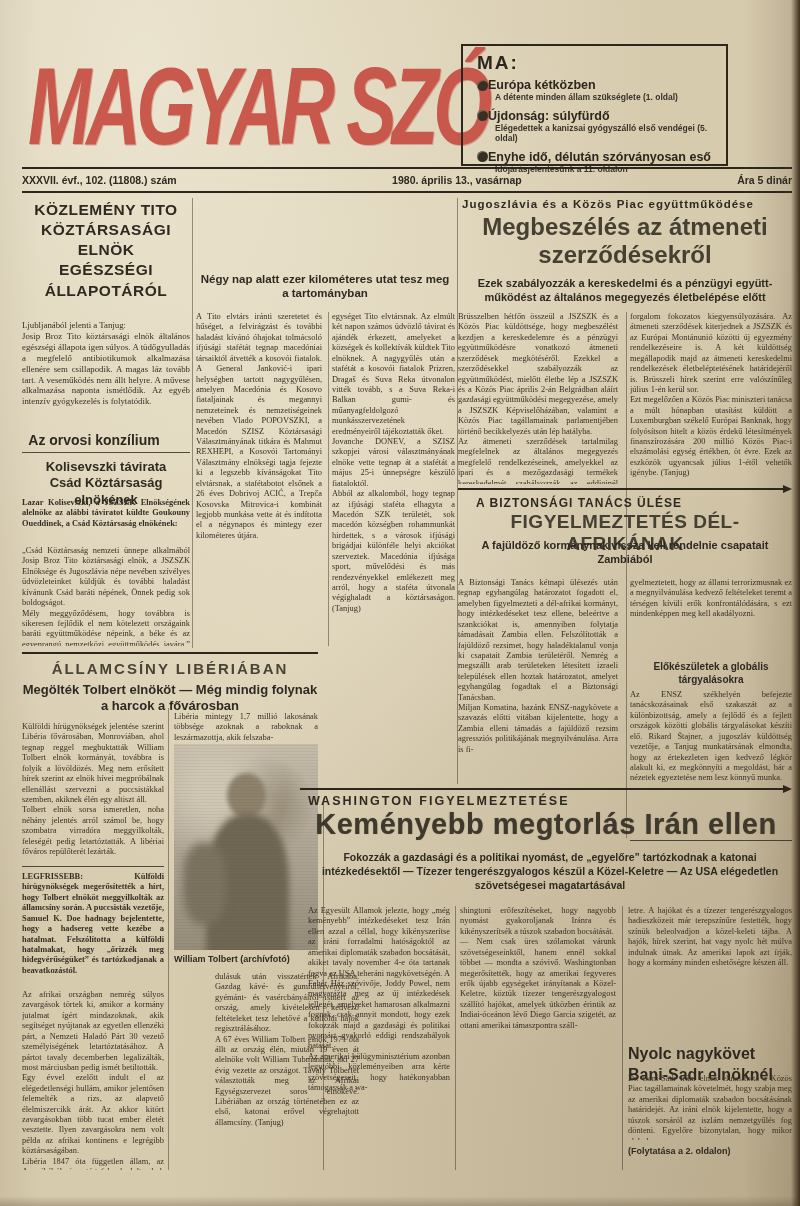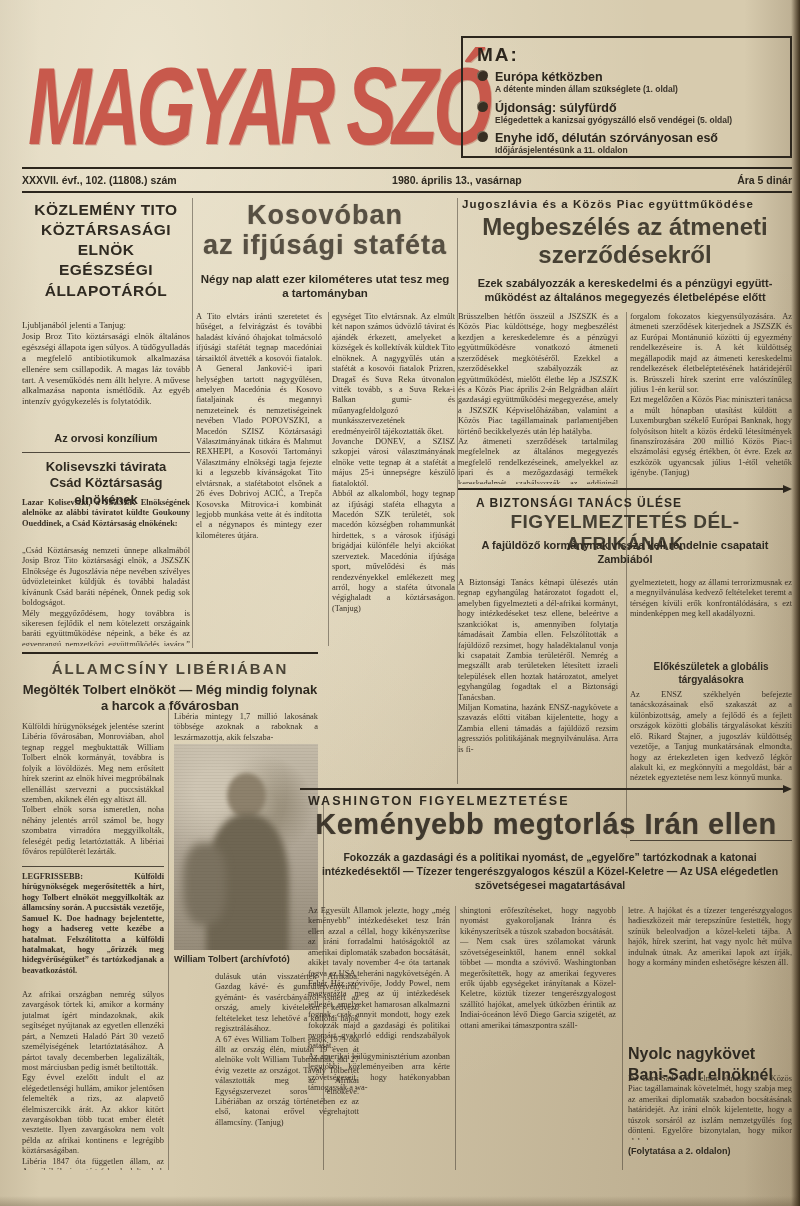--- a/index.html
+++ b/index.html
@@ -30,21 +30,21 @@
     font-family:"Liberation Sans", sans-serif; font-weight:bold; font-style:italic;
     font-size:76px; letter-spacing:-5px; color:#c64f43; white-space:nowrap;
     transform:scaleY(1.45); transform-origin:top left; text-transform:uppercase;
     text-shadow:1px 1px 0 rgba(170,60,45,.35); opacity:.93;
   }
 
   .ma-box { position:absolute; border:2px solid #2c261d; padding:6px 10px 6px 14px;
     font-family:"Liberation Sans", sans-serif; color:#2c261d; }
   .ma-label { font-size:19px; font-weight:bold; letter-spacing:2px; margin-bottom:4px; }
   .ma-item { margin-bottom:6px; }
-  .ma-line { display:flex; gap:7px; }
+  .ma-line { display:flex; align-items:center; }
   .ma-bullet { width:11px; height:11px; border-radius:50%; background:#372f23; flex:0 0 auto;
     box-shadow:inset 1px 1px 0 rgba(215,203,174,.4); }
   .ma-title { font-size:12.5px; font-weight:bold; }
   .ma-sub { font-size:8.5px; font-weight:bold; margin-left:18px; line-height:1.25; color:#3a332a; }
 
   .dateline { position:absolute; display:flex; justify-content:space-between; align-items:center;
     font-family:"Liberation Sans", sans-serif; font-weight:bold; font-size:10.5px; color:#2e2920; }
 
   .hl { font-family:"Liberation Sans", sans-serif; font-weight:bold; color:#2f2a21; }
   .prewrap { white-space:pre-line; }
@@ -73,21 +73,21 @@
 </style>
 </head>
 <body>
 
 <div class="page">
 
   <div class="abs" style="left:28px; top:42px; width:428px; height:122px;">
     <div class="logo-text">Magyar Szó</div>
   </div>
 
-  <div class="ma-box" style="left:461px; top:36px; width:331px; height:122px;">
+  <div class="ma-box" style="left:461px; top:44px; width:267px; height:122px;">
     <div class="ma-label">MA:</div>
     <div class="ma-item">
       <div class="ma-line">
         <span class="ma-bullet"></span>
         <span class="ma-title">Európa kétközben</span>
       </div>
       <div class="ma-sub">A détente minden állam szükséglete (1. oldal)</div>
     </div>
     <div class="ma-item">
       <div class="ma-line">
@@ -113,31 +113,29 @@
   </div>
   <div class="rule" style="left:22px; top:191px; width:770px;"></div>
 
   <div class="hl prewrap center abs" style="left:22px; top:200px; width:168px; font-size:15.5px; line-height:1.3; letter-spacing:.5px;">KÖZLEMÉNY TITO
 KÖZTÁRSASÁGI
 ELNÖK
 EGÉSZSÉGI
 ÁLLAPOTÁRÓL</div>
   <div class="body-col abs" style="left:22px; top:320px; width:168px; height:112px; font-size:8.8px;">Ljubljanából jelenti a Tanjug:
 Josip Broz Tito köztársasági elnök általános egészségi állapota igen súlyos. A tüdőgyulladás a megfelelő antibiotikumok alkalmazása ellenére sem csillapodik. A magas láz tovább tart. A veseműködés nem állt helyre. A művese alkalmazása naponta ismétlődik. Az egyéb intenzív gyógykezelés is folytatódik.</div>
-  <div class="hl center abs" style="left:22px; top:432px; width:168px; font-size:11px;">Az orvosi konzílium</div>
+  <div class="hl center abs" style="left:10px; top:432px; width:168px; font-size:14px;">Az orvosi konzílium</div>
   <div class="rule thin" style="left:22px; top:452px; width:168px;"></div>
 
   <div class="hl prewrap center abs" style="left:22px; top:459px; width:168px; font-size:13px; line-height:1.25;">Kolisevszki távirata
 Csád Köztársaság elnökének</div>
   <div class="body-col bold abs" style="left:22px; top:498px; width:168px; height:46px;">Lazar Kolisevszki, a JSZSZK Elnökségének alelnöke az alábbi táviratot küldte Goukouny Oueddinek, a Csád Köztársaság elnökének:</div>
   <div class="body-col abs" style="left:22px; top:546px; width:168px; height:100px;">„Csád Köztársaság nemzeti ünnepe alkalmából Josip Broz Tito köztársasági elnök, a JSZSZK Elnöksége és Jugoszlávia népe nevében szívélyes üdvözleteinket küldjük és további haladást kívánunk Csád baráti népének, Önnek pedig sok boldogságot.
 Mély meggyőződésem, hogy továbbra is sikeresen fejlődik el nem kötelezett országaink baráti együttműködése népeink, a béke és az egyenrangú nemzetközi együttműködés javára.” (Tanjug)</div>
 
-  <div class="hl prewrap center abs" style="left:196px; top:200px; width:258px; font-size:27px; line-height:1.12; color:#575043; letter-spacing:1px; text-shadow:0 0 1px rgba(87,80,67,.6);">Kosovóban
-az ifjúsági staféta</div>
   <div class="hl prewrap center abs" style="left:196px; top:272px; width:258px; font-size:11.5px; line-height:1.25;">Négy nap alatt ezer kilométeres utat tesz meg
 a tartományban</div>
   <div class="body-col abs" style="left:196px; top:312px; width:126px; height:334px;">A Tito elvtárs iránti szeretetet és hűséget, a felvirágzást és további haladást kívánó óhajokat tolmácsoló ifjúsági stafétát tegnap macedóniai társaiktól átvették a kosovói fiatalok. A General Janković-i ipari helységben tartott nagygyűlésen, amelyen Macedónia és Kosovo fiataljainak és megannyi nemzeteinek és nemzetiségeinek nevében Vlado POPOVSZKI, a Macedón SZISZ Köztársasági Választmányának titkára és Mahmut REXHEPI, a Kosovói Tartományi Választmány elnökségi tagja fejezte ki a legszebb kívánságokat Tito elvtársnak, a stafétabotot elsőnek a 26 éves Dobrivoj ACIĆ, a Trepča Kosovska Mitrovica-i kombinát legjobb munkása vette át és indította el a négynapos és mintegy ezer kilométeres útjára.</div>
   <div class="body-col abs" style="left:332px; top:312px; width:123px; height:470px;">egységet Tito elvtársnak. Az elmúlt két napon számos üdvözlő távirat és ajándék érkezett, amelyeket a községek és kollektívák küldtek Tito elnöknek. A nagygyűlés után a stafétát a kosovói fiatalok Prizren, Dragaš és Suva Reka útvonalon vitték tovább, s a Suva Reka-i Balkan gumi- és műanyagfeldolgozó munkásszervezetének eredményeiről tájékoztatták őket.
 Jovanche DONEV, a SZISZ szkopjei városi választmányának elnöke vette tegnap át a stafétát a május 25-i ünnepségre készülő fiataloktól.
 Abból az alkalomból, hogy tegnap az ifjúsági staféta elhagyta a Macedón SZK területét, sok macedón községben rohammunkát hirdettek, s a városok ifjúsági brigádjai különféle helyi akciókat szerveztek. Macedónia ifjúsága sport, művelődési és más rendezvényekkel emlékezett meg arról, hogy a staféta útvonala végighaladt a köztársaságon. (Tanjug)</div>
 
   <div class="kicker abs" style="left:462px; top:198px; font-size:11.5px;">Jugoszlávia és a Közös Piac együttműködése</div>
   <div class="hl prewrap center abs" style="left:458px; top:276px; width:334px; font-size:11px; line-height:1.3;">Ezek szabályozzák a kereskedelmi és a pénzügyi együtt-
 működést az általános megegyezés életbelépése előtt</div>

